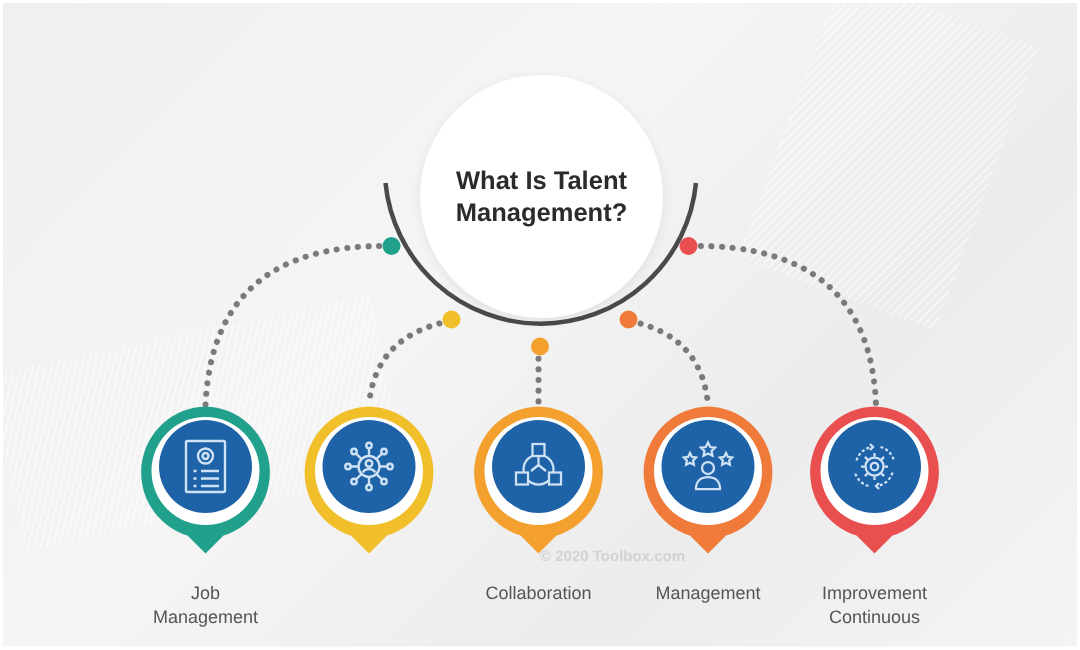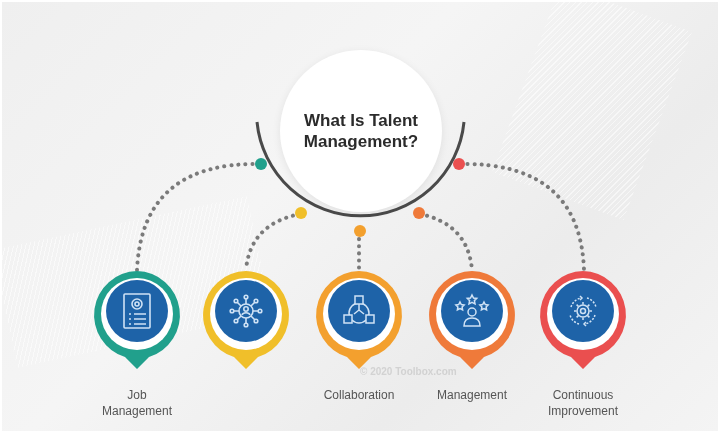--- a/index.html
+++ b/index.html
@@ -136,19 +136,19 @@
     <div class="icon-wrap">
       <svg width="36" height="36" viewBox="0 0 36 36" fill="none" stroke="#cfe2f5" stroke-width="1.5">
         <circle cx="18" cy="18" r="6"></circle>
           <circle cx="18" cy="18" r="2.5"></circle>
         <path d="M18 9v2.5M18 24.5V27M9 18h2.5M24.5 18H27M11.6 11.6l1.8 1.8M22.6 22.6l1.8 1.8M11.6 24.4l1.8-1.8M22.6 13.4l1.8-1.8"></path>
         <path d="M6 14a13 13 0 0 1 10-9M30 22a13 13 0 0 1-10 9M22 5a13 13 0 0 1 9 9M14 31a13 13 0 0 1-9-9" stroke-dasharray="2 1.5"></path>
         <path d="M15 3l2 2-2 2M21 33l-2-2 2-2"></path>
       </svg>
     </div>
     <div class="label">
+      <div>Improvement</div>
       <div>Continuous</div>
-      <div>Improvement</div>
     </div>
   </div>
 
   <div class="watermark">© 2020 Toolbox.com</div>
 </div>
 
 </body></html>

